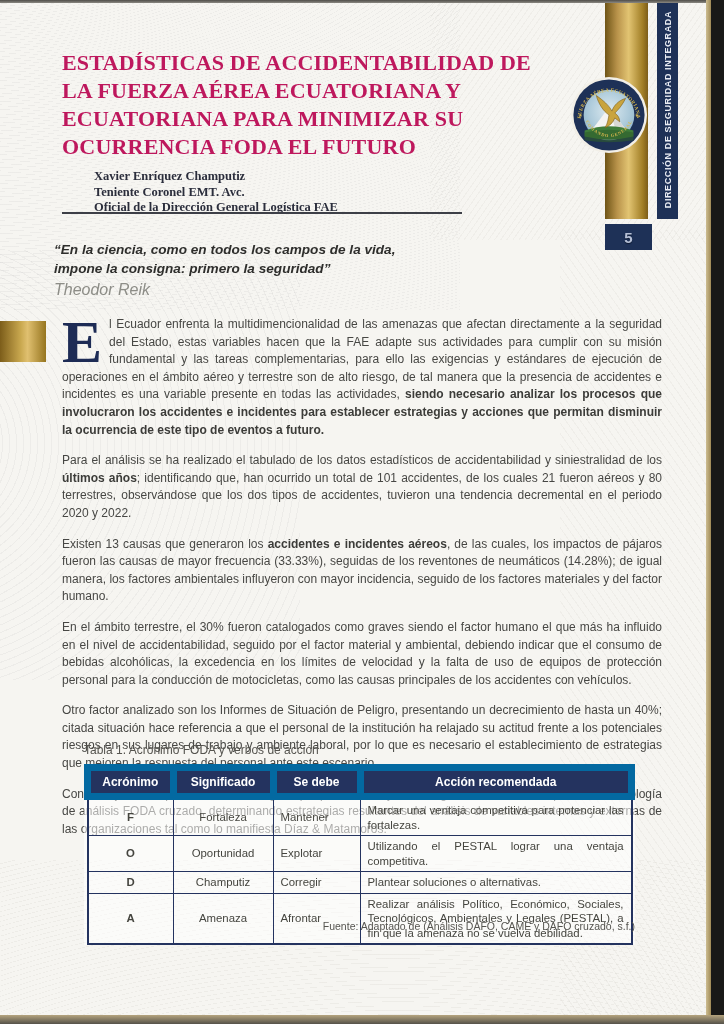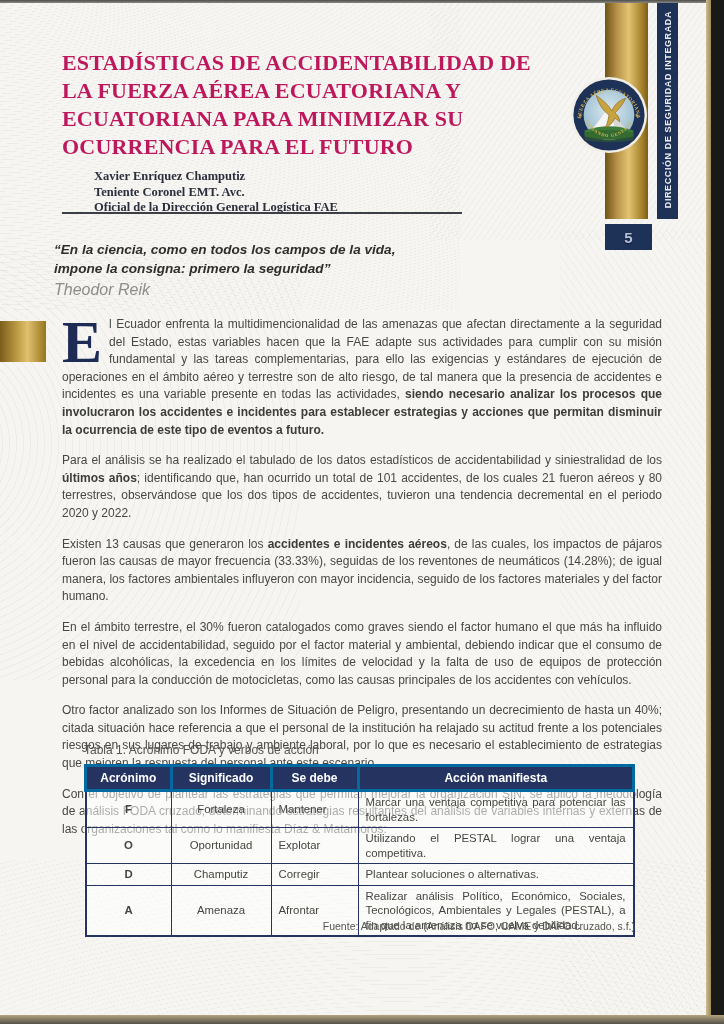--- a/index.html
+++ b/index.html
@@ -54,21 +54,21 @@
     background:linear-gradient(90deg,#7c5d1a,#c9a84f 45%,#e0c070 60%,#96751f);}
   .flow{position:absolute;left:62px;top:316px;width:600px;z-index:10;}
   .body-par{margin:0 0 13px 0;text-align:justify;color:#474744;font-size:12px;line-height:17.6px;}
   .body-par .b{font-weight:bold;color:#3c3c39;}
   .dropcap{float:left;font-family:"Liberation Serif",serif;font-weight:bold;color:#1d2b55;
     font-size:60px;line-height:48px;padding:2px 7px 0 0;}
   
   .tablewrap{position:absolute;left:84px;top:743px;width:551px;z-index:10;}
   .tcaption{text-align:left;color:#55544f;font-size:12px;margin-bottom:7px;}
   table.foda{border-collapse:collapse;width:551px;border:2.5px solid #24335f;background:rgba(255,255,255,.55);}
-  table.foda th{background:#24335f;color:#fff;font-size:12px;font-weight:bold;padding:4px 4px;border:3px solid #0369a1;}
+  table.foda th{background:#24335f;color:#fff;font-size:12px;font-weight:bold;padding:4px 4px;border:7px solid #0369a1;}
   table.foda td{border:1px solid #24335f;color:#45453f;font-size:11.4px;line-height:14.5px;padding:3px 7px;vertical-align:middle;}
   td.ac{width:70px;text-align:center;font-weight:bold;font-size:12.5px;color:#3c3c39;}
   td.sig{width:85px;text-align:center;}
   td.deb{width:72px;}
   td.accn{text-align:justify;}
   .fuente{position:absolute;left:84px;top:920px;width:551px;z-index:10;
     text-align:right;color:#55544f;font-size:10.5px;}
 </style>
 </head>
 <body>
@@ -121,21 +121,21 @@
     </text>
     <text x="8.5" y="42" font-size="5" fill="#d8b84e">★</text>
     <text x="66.5" y="42" font-size="5" fill="#d8b84e">★</text>
   </svg>
 </div>
 
 <div class="title">
   <div>ESTADÍSTICAS DE ACCIDENTABILIDAD DE</div>
   <div>LA FUERZA AÉREA ECUATORIANA Y</div>
   <div>ECUATORIANA PARA MINIMIZAR SU</div>
-  <div>OCURRENCIA PARA EL FUTURO</div>
+  <div>OCURRENCIA FODA EL FUTURO</div>
 </div>
 
 <div class="authors">
   <div>Xavier Enríquez Champutiz</div>
   <div>Teniente Coronel EMT. Avc.</div>
   <div>Oficial de la Dirección General Logística FAE</div>
 </div>
 <div class="rule"></div>
 
 <div class="quote">
@@ -158,21 +158,21 @@
 </div>
 
 <div class="tablewrap">
   <div class="tcaption">Tabla 1. Acrónimo FODA y verbos de acción</div>
   <table class="foda">
     <thead>
       <tr>
         <th>Acrónimo</th>
         <th>Significado</th>
         <th>Se debe</th>
-        <th>Acción manifiesta</th>
+        <th>Acción recomendada</th>
       </tr>
     </thead>
     <tbody>
       <tr>
         <td class="ac">F</td>
         <td class="sig">Fortaleza</td>
         <td class="deb">Mantener</td>
         <td class="accn">Marcar una ventaja competitiva para potenciar las fortalezas.</td>
       </tr>
       <tr>

